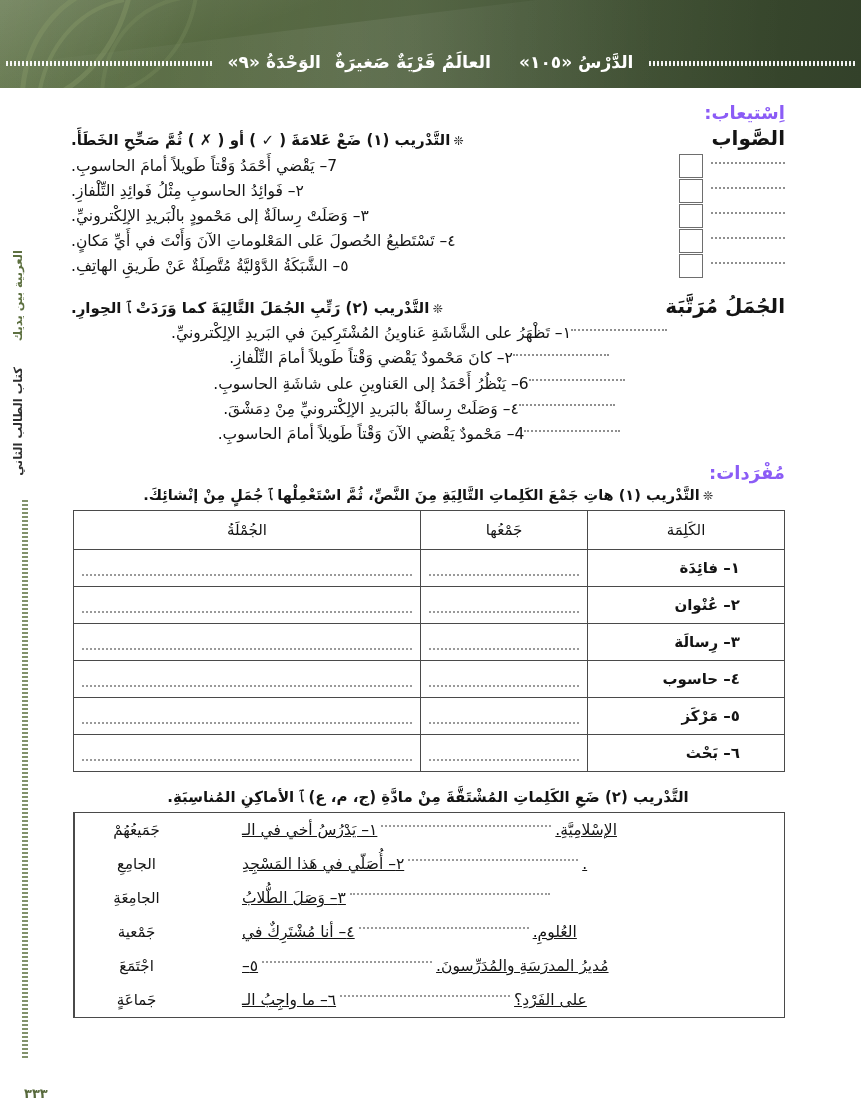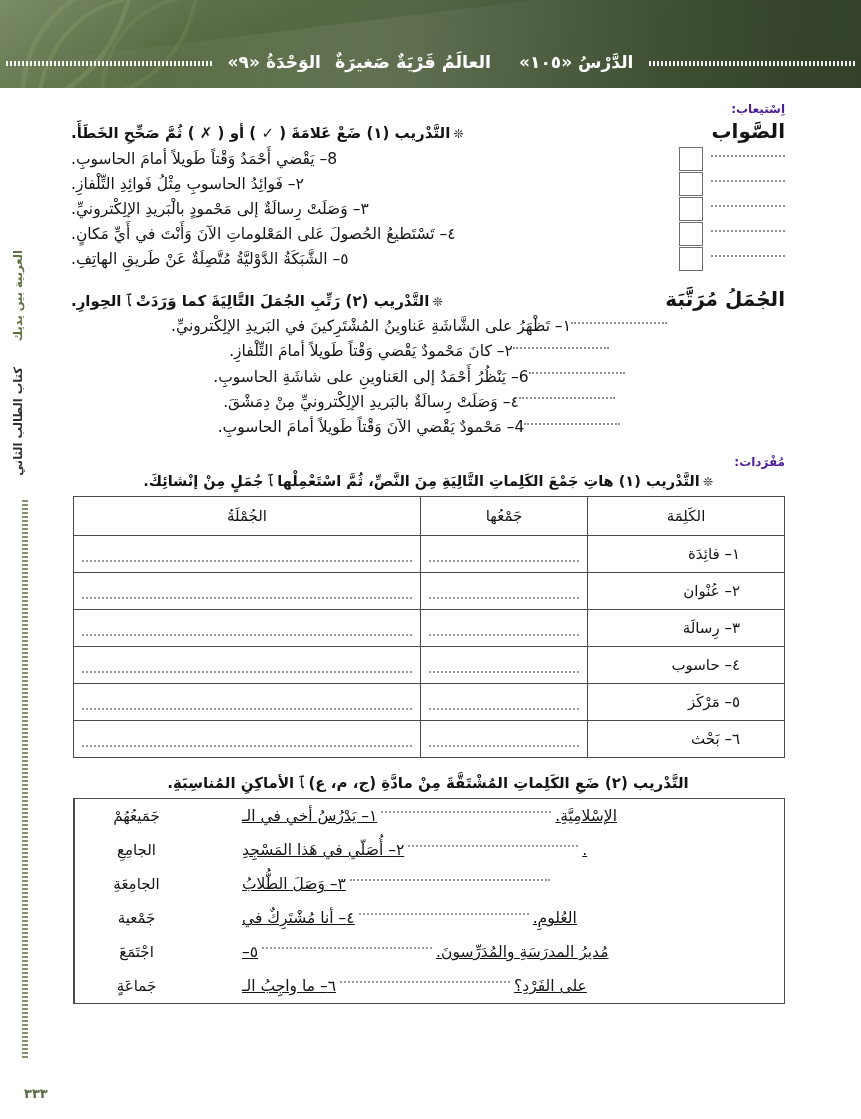--- a/index.html
+++ b/index.html
@@ -159,22 +159,22 @@
     top: 96px;
     width: 790px;
     padding: 0 76px 0 0;
     box-sizing: border-box;
     color: #141414;
     direction: rtl;
     text-align: right;
   }
 
   .sec-head {
-    color: #4c1d95;
-    font-size: 12px;
+    color: #8b5cf6;
+    font-size: 18px;
     font-weight: bold;
     margin: 6px 0 3px 0;
     text-align: right;
   }
   .sec-head.m2 { margin-top: 16px; }
 
   .ex-line {
     display: flex;
     flex-direction: row-reverse;
     align-items: baseline;
@@ -264,20 +264,21 @@
     font-weight: normal;
     text-align: center;
     height: 30px;
     font-size: 15px;
   }
   table.grid td.word {
     text-align: right;
     height: 28px;
     white-space: nowrap;
     padding-right: 44px;
+    font-weight: bold;
   }
   table.grid td.blank-plural,
   table.grid td.blank-sentence {
     background: #fff;
     position: relative;
   }
   .rule-dots {
     display: block;
     border-bottom: 2px dotted #9a9a9a;
     height: 14px;
@@ -389,21 +390,21 @@
 
     <div class="ex-line">
       <span class="prompt">
         <span class="star">❊</span><span>التَّدْريب (١) ضَعْ عَلامَةَ ( ✓ ) أو ( ✗ ) ثُمَّ صَحِّحِ الخَطَأَ.</span>
       </span>
       <span class="colhead">الصَّواب</span>
     </div>
 
     <div>
       <div class="item-row">
-        <span class="item-text">8– يَقْضي أَحْمَدُ وَقْتاً طَويلاً أمامَ الحاسوبِ.</span>
+        <span class="item-text">7– يَقْضي أَحْمَدُ وَقْتاً طَويلاً أمامَ الحاسوبِ.</span>
         <span class="item-spacer"></span>
         <span class="checkbox"></span>
         <span class="dotted"></span>
       </div>
       <div class="item-row">
         <span class="item-text">٢– فَوائِدُ الحاسوبِ مِثْلُ فَوائِدِ التِّلْفازِ.</span>
         <span class="item-spacer"></span>
         <span class="checkbox"></span>
         <span class="dotted"></span>
       </div>

